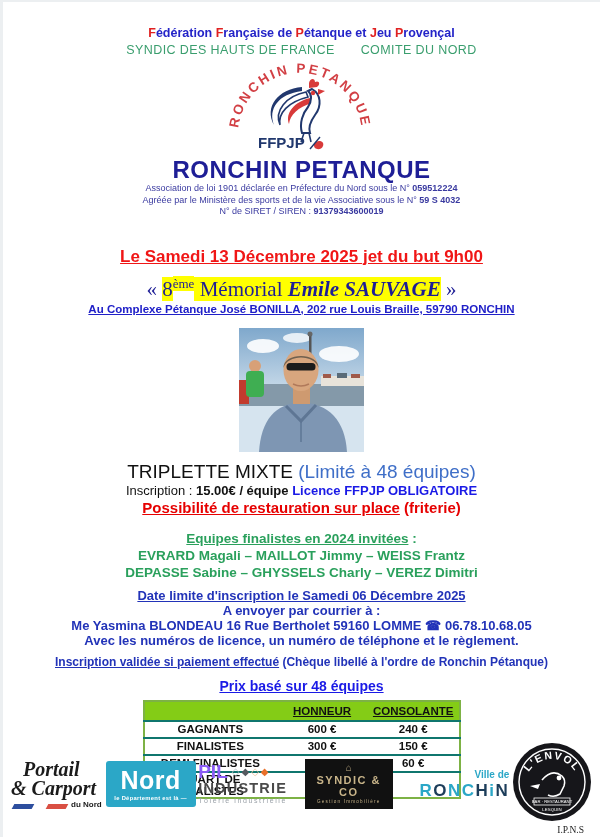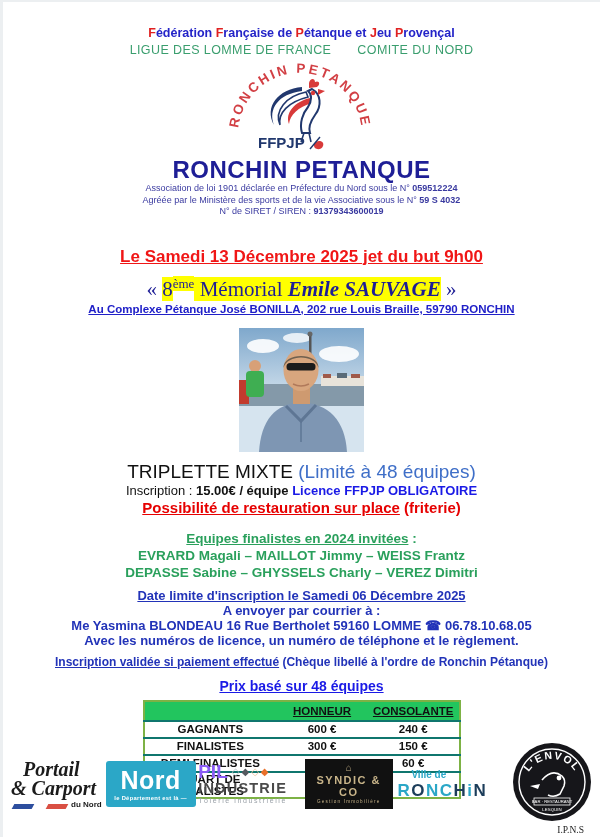--- a/index.html
+++ b/index.html
@@ -43,21 +43,21 @@
   .restauration{font-size:15px;line-height:18px;font-weight:bold;color:#e60000;}
 
   .teams{margin-top:13px;font-size:13.5px;line-height:17px;font-weight:bold;color:#2aa05c;}
 
   .reg{margin-top:7px;font-size:13px;line-height:15px;font-weight:bold;color:#2233b8;}
   .payment{margin-top:7px;font-size:12px;line-height:14px;font-weight:bold;color:#2233b8;}
 
   .prix-title{margin-top:9px;font-size:14px;line-height:17px;font-weight:bold;color:#1a1ae6;text-decoration:underline;}
 
   .prize-table{margin:5px auto 0;width:318px;border-collapse:collapse;border:2px solid #7db245;font-size:11.5px;font-weight:bold;color:#111;}
-  .prize-table th{background:#22c55e;height:16px;padding:1px 2px;}
+  .prize-table th{background:#84cc16;height:16px;padding:1px 2px;}
   .prize-table td{height:15px;padding:0 2px;border-top:2px solid #0f766e;}
   .prize-table .c-label{width:42%;}
   .prize-table .c-val{width:29%;}
 
   .sponsors{position:absolute;left:0;right:0;bottom:10px;height:86px;display:flex;align-items:center;justify-content:space-between;padding:0 8px;}
 
   
   .portail{width:92px;text-align:left;font-family:"Liberation Serif",serif;font-style:italic;font-weight:bold;color:#1b1b1b;}
   .portail .l1{font-size:20px;line-height:18px;padding-left:12px;}
   .portail .l2{font-size:20px;line-height:20px;}
@@ -81,36 +81,36 @@
   .pil-ind{font-size:14.5px;font-weight:bold;color:#4a4a4a;letter-spacing:1.2px;line-height:15px;}
   .pil-tol{font-size:7px;color:#9aa1a8;letter-spacing:1.6px;line-height:9px;}
 
   
   .syndic{width:88px;height:50px;background:#111;color:#c9b58a;display:flex;flex-direction:column;justify-content:center;gap:1px;}
   .syndic-mark{font-size:10px;line-height:10px;}
   .syndic-name{font-size:11px;font-weight:bold;letter-spacing:1.5px;line-height:12px;}
   .syndic-tag{font-size:4.6px;letter-spacing:1.2px;line-height:6px;}
 
   
-  .ronchin{width:112px;text-align:left;padding-left:2px;}
+  .ronchin{width:112px;text-align:right;padding-left:2px;}
   .villede{font-size:10px;font-weight:bold;color:#2ba7c7;padding-left:14px;line-height:12px;}
   .ronchin-name{font-size:17px;font-weight:600;letter-spacing:1.5px;line-height:19px;}
 
   
   .envol{width:80px;}
   .ipns{position:absolute;right:16px;bottom:2px;font-size:9.5px;color:#222;font-family:"Liberation Serif",serif;}
 </style>
 </head>
 <body>
 
 <div class="page">
 
   <div class="fed"><span class="red">F</span><span>édération </span><span class="red">F</span><span>rançaise de </span><span class="red">P</span><span>étanque et </span><span class="red">J</span><span>eu </span><span class="red">P</span><span>rovençal</span></div>
   <div class="ligue">
-    <span>LIGUE DES LOMME DE FRANCE</span><span class="gap"></span><span>COMITE DU NORD</span>
+    <span>SYNDIC DES HAUTS DE FRANCE</span><span class="gap"></span><span>COMITE DU NORD</span>
   </div>
 
   <div class="logo-wrap">
     <svg width="176" height="90" viewBox="0 0 176 90">
       <defs>
         <path id="arcTop" d="M 24,74 A 62,62 0 1 1 148,74" fill="none"></path>
       </defs>
       <text font-size="13.5" font-weight="bold" fill="#d23f44" letter-spacing="2.5" font-family="Liberation Sans,sans-serif">
         <textPath href="#arcTop" startOffset="50%" text-anchor="middle">RONCHIN PETANQUE</textPath>
       </text>

